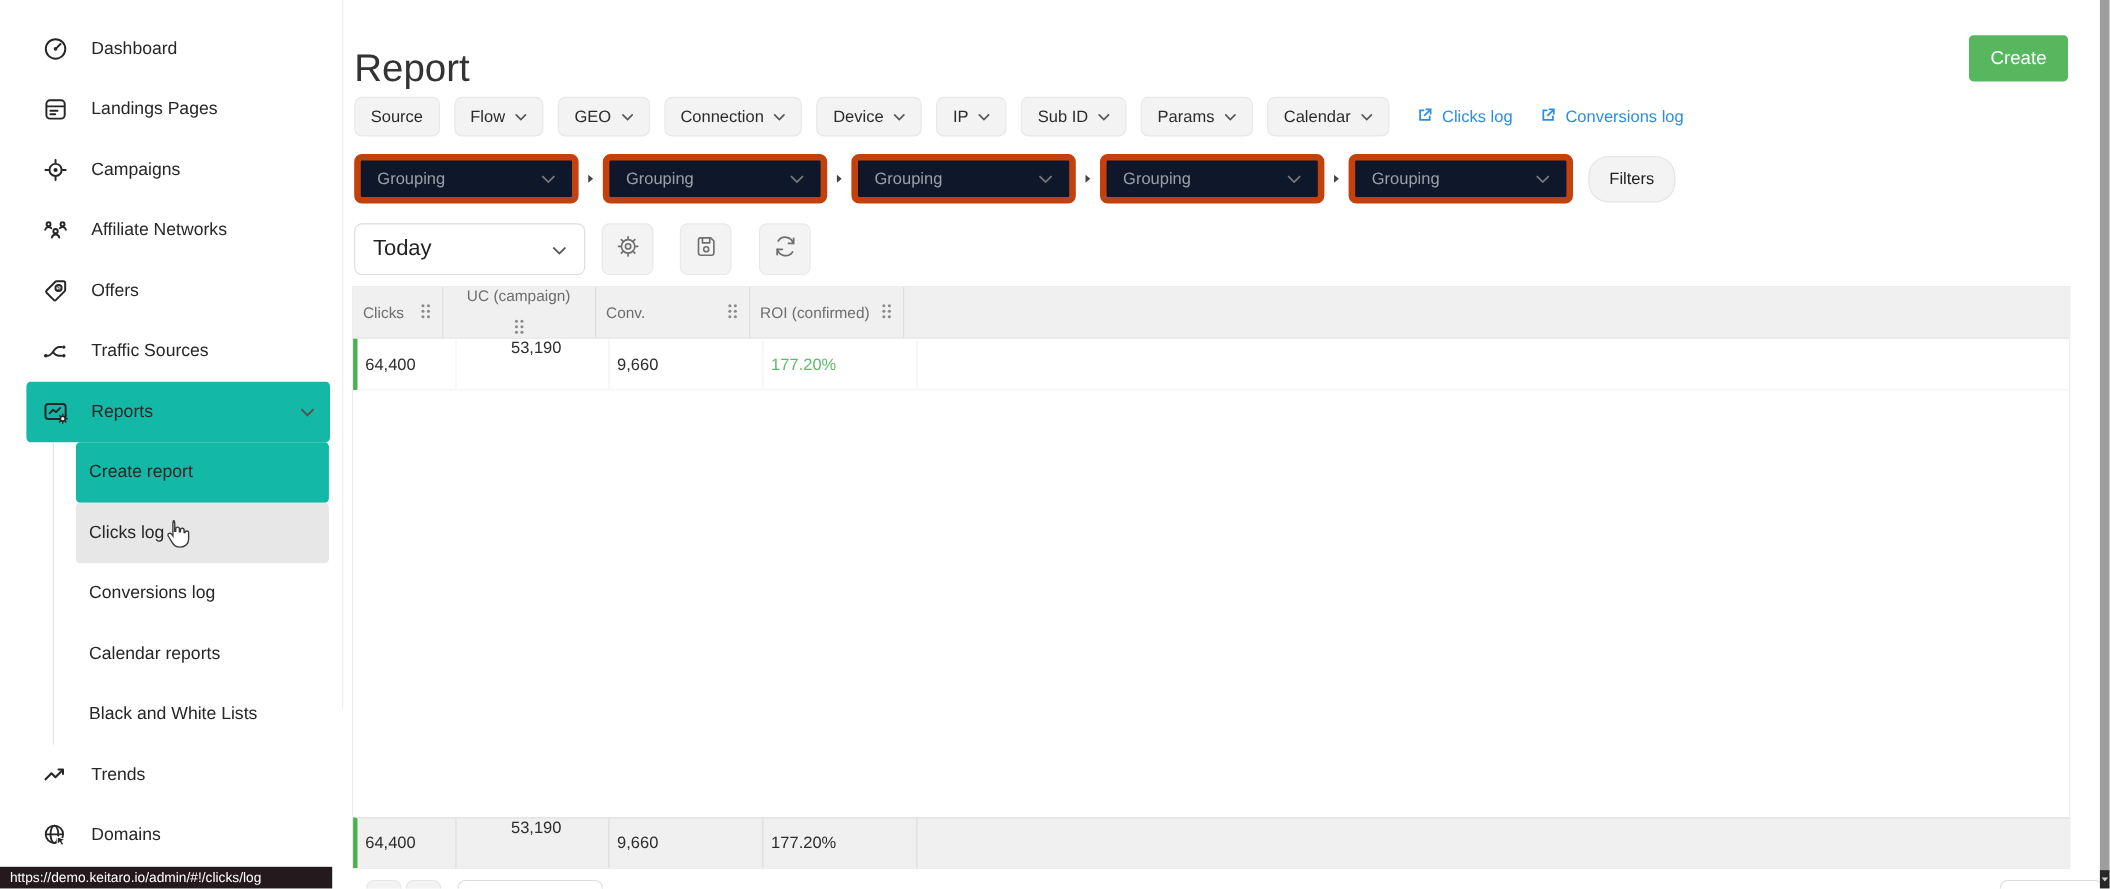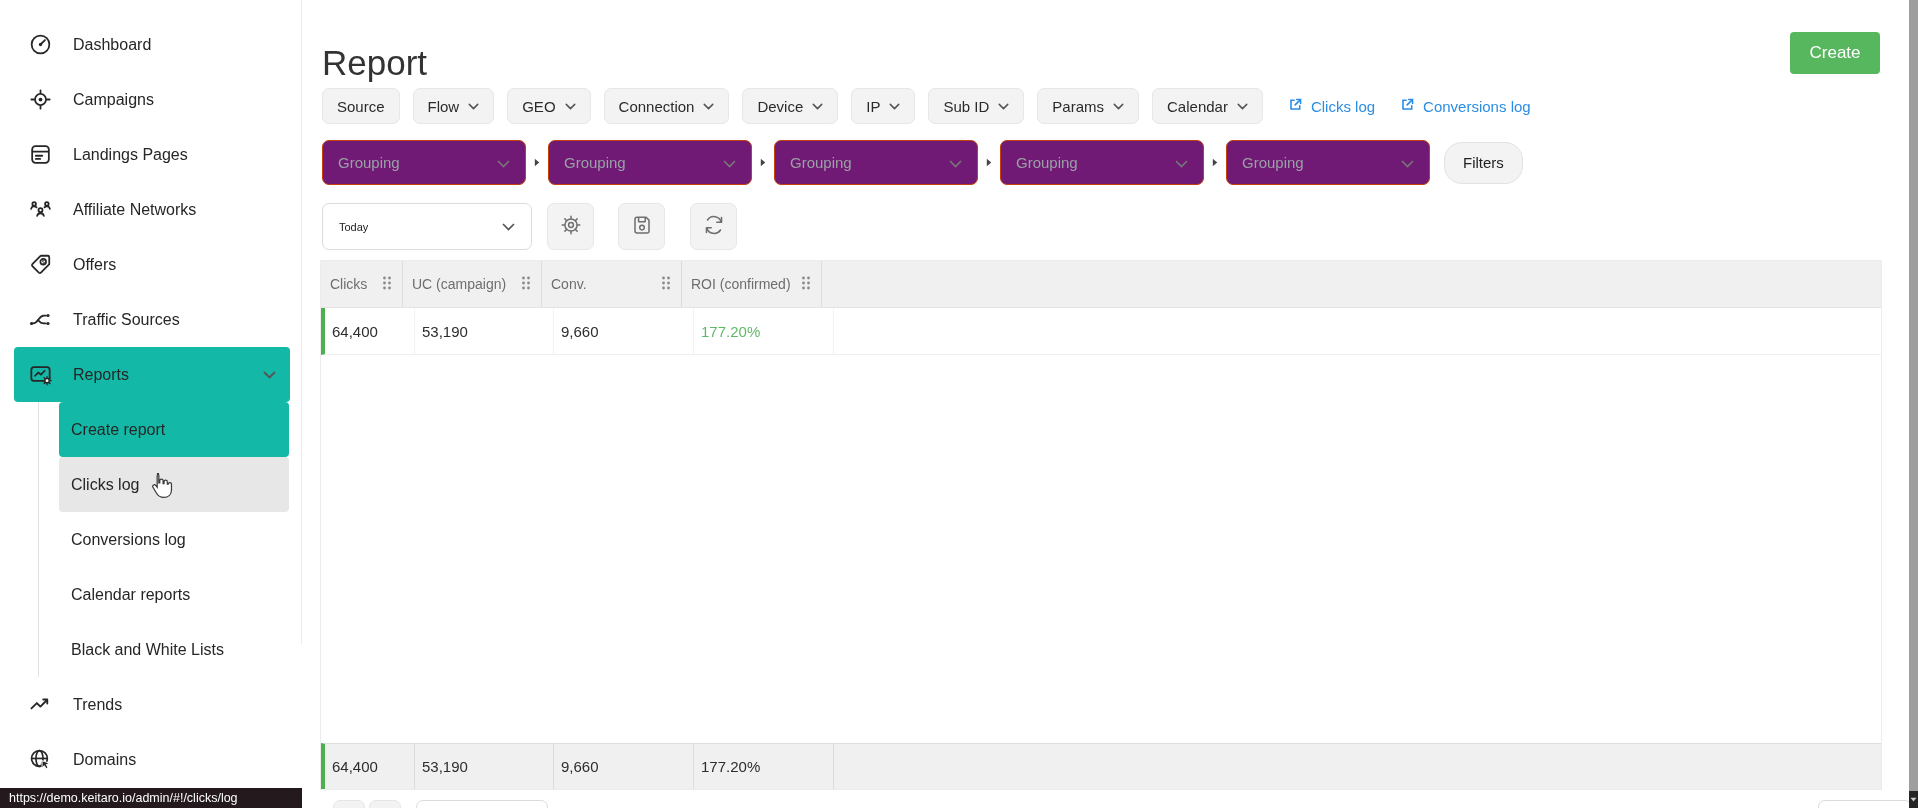--- a/index.html
+++ b/index.html
@@ -1,20 +1,20 @@
 <!DOCTYPE html>
 <html><head>
 <meta charset="utf-8">
 <style>
   html,body{margin:0;padding:0;background:#fff;}
   #app{position:relative;width:1918px;height:808px;overflow:hidden;background:#fff;
        font-family:"Liberation Sans","DejaVu Sans",sans-serif;color:#262626;}
 
   
-  .sidebar{position:absolute;left:3px;top:0;width:299px;height:644px;background:#fff;
+  .sidebar{position:absolute;left:13px;top:0;width:299px;height:644px;background:#fff;
            border-right:1px solid #ececec;box-sizing:border-box;padding-top:17px;}
   .nav-item{height:55px;display:flex;align-items:center;margin:0 11px;border-radius:4px;
             padding-left:13px;box-sizing:border-box;}
   .nav-item .nicon{width:26px;height:26px;display:flex;align-items:center;justify-content:center;flex:none;}
   .nav-item .nlabel{margin-left:20px;font-size:16px;color:#262626;white-space:nowrap;}
   .nav-item.active{background:#14b8a6;}
   .nav-item .chev-right{margin-left:auto;margin-right:14px;display:flex;}
   .nav-sub{height:55px;display:flex;align-items:center;margin:0 12px 0 56px;border-radius:4px;
            padding-left:12px;box-sizing:border-box;}
   .nav-sub .nlabel{font-size:16px;color:#262626;white-space:nowrap;}
@@ -33,43 +33,43 @@
 
   
   .filter-row{position:absolute;left:322px;top:88px;display:flex;align-items:center;gap:13px;}
   .fbtn{height:36px;background:#f3f3f3;border:1px solid #e7e7e7;border-radius:7px;display:flex;
         align-items:center;padding:0 14px;font-size:15px;color:#2b2b2b;box-sizing:border-box;cursor:pointer;}
   .fbtn .chev{margin-left:9px;display:flex;}
   .flink{display:flex;align-items:center;gap:8px;color:#2b8de3;font-size:15px;margin-left:12px;cursor:pointer;}
 
   
   .grouping-row{position:absolute;left:322px;top:140px;display:flex;align-items:center;}
-  .gsel{width:204px;height:45px;background:#701a75;border:1px solid #c2410c;border-radius:7px;display:flex;
+  .gsel{width:204px;height:45px;background:#0f172a;border:6px solid #c2410c;border-radius:7px;display:flex;
         align-items:center;justify-content:space-between;padding:0 15px;box-sizing:border-box;
         color:#9aa0a6;font-size:15px;cursor:pointer;}
   .gsep{width:22px;display:flex;justify-content:center;align-items:center;}
   .filters-btn{margin-left:14px;height:40px;padding:0 18px;background:#f3f3f3;border:1px solid #e2e2e2;
                border-radius:18px;display:flex;align-items:center;font-size:15px;color:#222;cursor:pointer;}
 
   
   .toolbar-row{position:absolute;left:322px;top:203px;display:flex;align-items:center;}
   .today-sel{width:210px;height:47px;background:#fff;border:1px solid #dcdcdc;border-radius:7px;display:flex;
              align-items:center;justify-content:space-between;padding:0 16px;box-sizing:border-box;
-             color:#222;font-size:11px;cursor:pointer;}
+             color:#222;font-size:20px;cursor:pointer;}
   .icon-btn{width:47px;height:47px;background:#f3f3f3;border:1px solid #e7e7e7;border-radius:7px;
             display:flex;align-items:center;justify-content:center;box-sizing:border-box;cursor:pointer;}
   .ml15{margin-left:15px;} .ml24{margin-left:24px;} .ml25{margin-left:25px;}
 
   
   .rtable{position:absolute;left:320px;top:260px;width:1562px;height:530px;border:1px solid #ececec;
           box-sizing:border-box;display:flex;flex-direction:column;background:#fff;}
   .thead{height:46px;background:#f0f0f0;display:flex;border-bottom:1px solid #e3e3e3;flex:none;}
   .th{display:flex;align-items:center;justify-content:space-between;padding:0 10px 0 9px;
       border-right:1px solid #dcdcdc;font-size:14px;color:#6e6e6e;box-sizing:border-box;cursor:pointer;}
-  .w1{width:82px;} .w2{width:139px;} .w3{width:140px;gap:41px;} .w4{width:140px;}
+  .w1{width:82px;} .w2{width:139px;flex-direction:column;} .w3{width:140px;gap:41px;} .w4{width:140px;}
   .th-fill{flex:1;}
   .trow{height:46px;display:flex;border-left:4px solid #4caf50;border-bottom:1px solid #efefef;
         flex:none;background:#fff;}
   .td{display:flex;align-items:center;padding-left:7px;font-size:15px;color:#2d2d2d;
       border-right:1px solid #f3f3f3;box-sizing:border-box;}
   .trow .w1{width:90px;}
   .roi{color:#5fba68;}
   .tspacer{flex:1;background:#fff;}
   .tsum{height:45px;display:flex;border-left:4px solid #4caf50;border-top:1px solid #dedede;
         background:#f0f0f0;flex:none;}
@@ -106,35 +106,35 @@
             <circle cx="12" cy="12" r="8.5"></circle>
             <circle cx="12" cy="12" r="1.6" fill="#262626" stroke="none"></circle>
             <path d="M13.2 10.8l3.1-3.1"></path>
           </svg>
       </span>
       <span class="nlabel">Dashboard</span>
     </div>
     <div class="nav-item">
       <span class="nicon">
         <svg width="25" height="25" viewBox="0 0 24 24" fill="none" stroke="#262626" stroke-width="1.7" stroke-linecap="round">
+            <rect x="4" y="4" width="16" height="16" rx="3.2"></rect>
+            <path d="M4.5 9.3h15M7.5 13.2h6.2M7.5 16.2h4.2"></path>
+          </svg>
+      </span>
+      <span class="nlabel">Landings Pages</span>
+    </div>
+    <div class="nav-item">
+      <span class="nicon">
+        <svg width="25" height="25" viewBox="0 0 24 24" fill="none" stroke="#262626" stroke-width="1.7" stroke-linecap="round">
             <circle cx="12" cy="12" r="5.3"></circle>
             <circle cx="12" cy="12" r="1.8" fill="#262626" stroke="none"></circle>
             <path d="M12 3.2v2.6M12 18.2v2.6M3.2 12h2.6M18.2 12h2.6"></path>
           </svg>
       </span>
       <span class="nlabel">Campaigns</span>
-    </div>
-    <div class="nav-item">
-      <span class="nicon">
-        <svg width="25" height="25" viewBox="0 0 24 24" fill="none" stroke="#262626" stroke-width="1.7" stroke-linecap="round">
-            <rect x="4" y="4" width="16" height="16" rx="3.2"></rect>
-            <path d="M4.5 9.3h15M7.5 13.2h6.2M7.5 16.2h4.2"></path>
-          </svg>
-      </span>
-      <span class="nlabel">Landings Pages</span>
     </div>
     <div class="nav-item">
       <span class="nicon">
         <svg width="25" height="25" viewBox="0 0 24 24" fill="none" stroke="#262626" stroke-width="1.7" stroke-linecap="round">
             <circle cx="12" cy="12.6" r="1.9"></circle>
             <path d="M8.8 18.1a3.3 3.3 0 0 1 6.4 0"></path>
             <circle cx="5.9" cy="6.6" r="1.7"></circle>
             <path d="M3 11.4a3 3 0 0 1 5.2-1.4"></path>
             <circle cx="18.1" cy="6.6" r="1.7"></circle>
             <path d="M21 11.4a3 3 0 0 0-5.2-1.4"></path>

